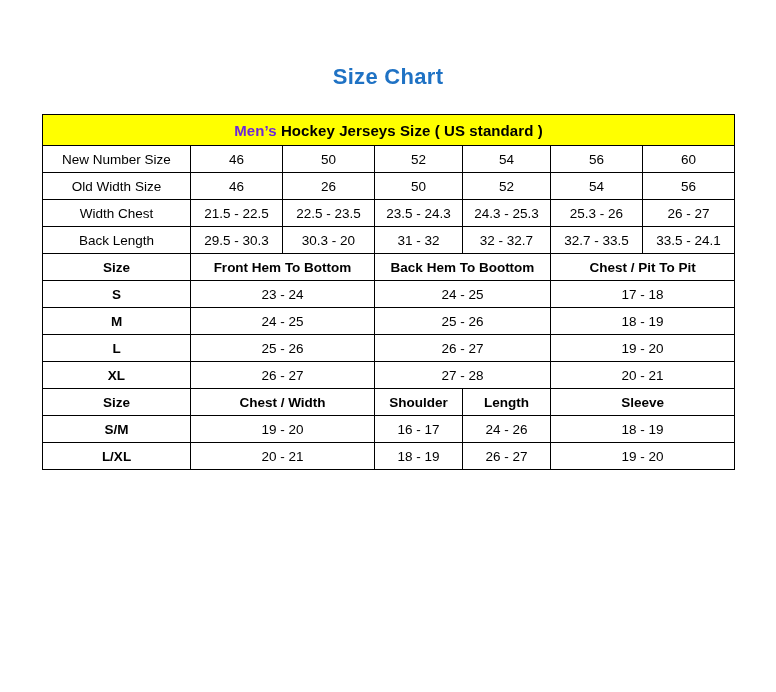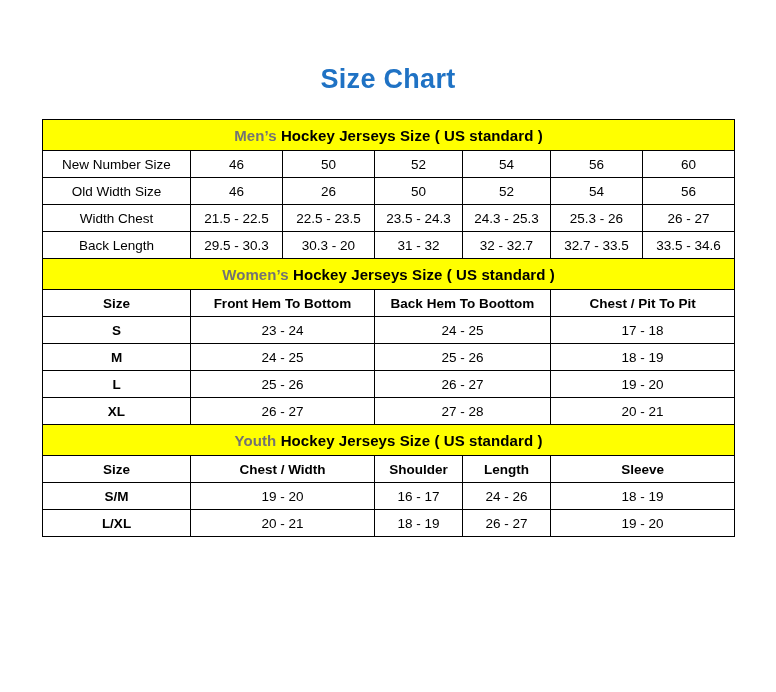--- a/index.html
+++ b/index.html
@@ -16,21 +16,21 @@
   }
   .page {
     width: 776px;
     height: 692px;
     position: relative;
     box-sizing: border-box;
   }
   .title {
     text-align: center;
     color: #1f72c4;
-    font-size: 27px;
+    font-size: 22px;
     font-weight: bold;
     letter-spacing: 0.3px;
     padding-top: 66px;
     line-height: 1;
   }
   .chart-wrap {
     margin: 26px auto 0 auto;
     width: 692px;
   }
   table.chart {
@@ -48,21 +48,21 @@
     box-sizing: border-box;
   }
   tr.section td {
     background: #ffff00;
     font-weight: bold;
     font-size: 15px;
     height: 31px;
     letter-spacing: 0.1px;
   }
   .section-accent {
-    color: #737373;
+    color: #6d28d9;
   }
   td.hdr {
     font-weight: bold;
   }
   td.rowlabel {
     font-weight: normal;
     margin-top: 8px;
   }
   td.rowlabel-b {
     font-weight: bold;
@@ -120,28 +120,23 @@
           <td>25.3 - 26</td>
           <td>26 - 27</td>
         </tr>
         <tr>
           <td class="rowlabel">Back Length</td>
           <td>29.5 - 30.3</td>
           <td>30.3 - 20</td>
           <td>31 - 32</td>
           <td>32 - 32.7</td>
           <td>32.7 - 33.5</td>
-          <td>33.5 - 34.6</td>
+          <td>33.5 - 24.1</td>
         </tr>
 
-        <tr class="section">
-          <td colspan="7">
-            <span class="section-accent">Women’s</span><span> Hockey Jerseys Size ( US standard )</span>
-          </td>
-        </tr>
         <tr>
           <td class="hdr">Size</td>
           <td class="hdr" colspan="2">Front Hem To Bottom</td>
           <td class="hdr" colspan="2">Back Hem To Boottom</td>
           <td class="hdr" colspan="2">Chest / Pit To Pit</td>
         </tr>
         <tr>
           <td class="rowlabel-b">S</td>
           <td colspan="2">23 - 24</td>
           <td colspan="2">24 - 25</td>
@@ -159,25 +154,20 @@
           <td colspan="2">26 - 27</td>
           <td colspan="2">19 - 20</td>
         </tr>
         <tr>
           <td class="rowlabel-b">XL</td>
           <td colspan="2">26 - 27</td>
           <td colspan="2">27 - 28</td>
           <td colspan="2">20 - 21</td>
         </tr>
 
-        <tr class="section">
-          <td colspan="7">
-            <span class="section-accent">Youth</span><span> Hockey Jerseys Size ( US standard )</span>
-          </td>
-        </tr>
         <tr>
           <td class="hdr">Size</td>
           <td class="hdr" colspan="2">Chest / Width</td>
           <td class="hdr">Shoulder</td>
           <td class="hdr">Length</td>
           <td class="hdr" colspan="2">Sleeve</td>
         </tr>
         <tr>
           <td class="rowlabel-b">S/M</td>
           <td colspan="2">19 - 20</td>

